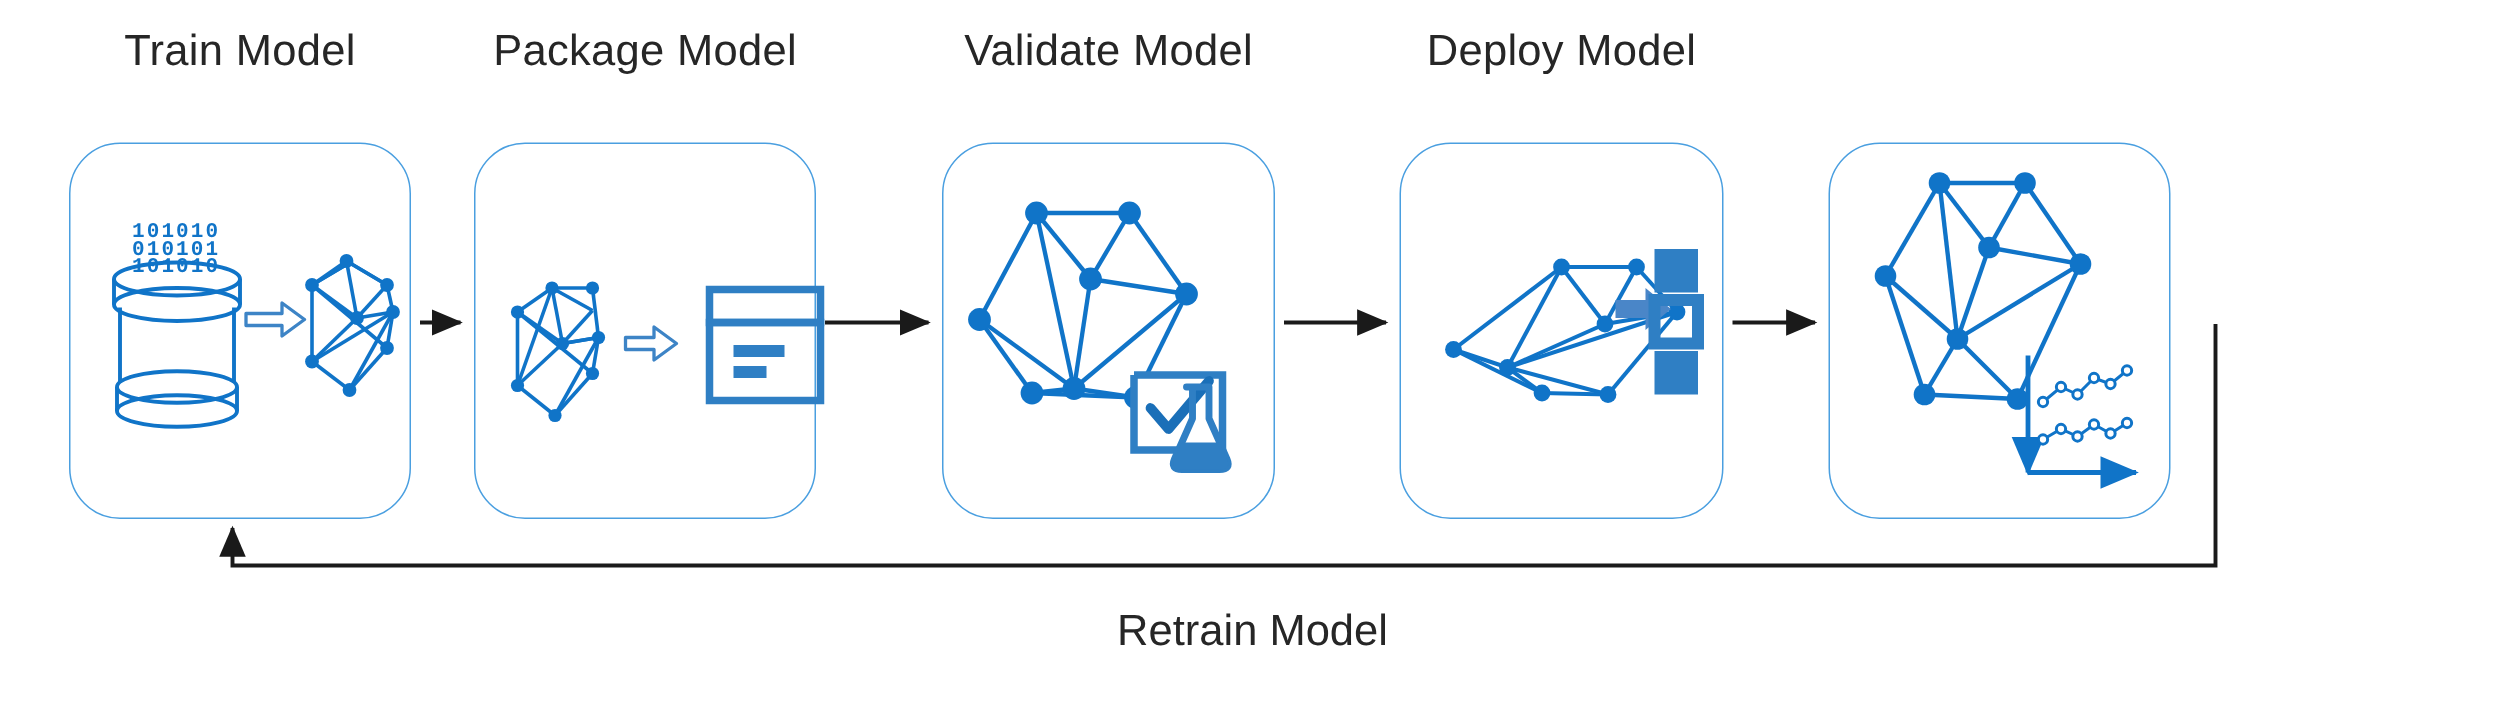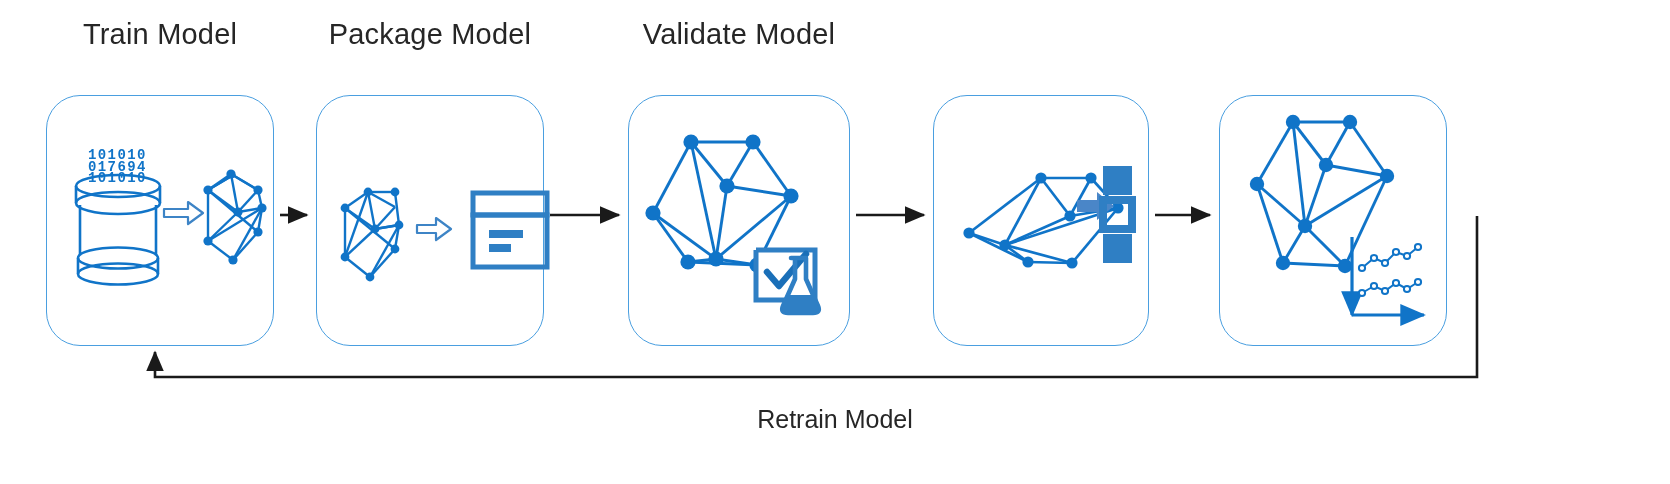--- a/index.html
+++ b/index.html
@@ -26,21 +26,21 @@
     border:1.6px solid #4a9fe0;
     border-radius:34px;
     background:#ffffff;
     box-sizing:border-box;
   }
   .retrain-label{
     position:absolute;
     width:1670px;
     top:405px;
     text-align:center;
-    font-size:25px;
+    font-size:29px;
     color:#262626;
     font-weight:400;
   }
   svg.layer{position:absolute;left:0;top:0;width:1670px;height:484px;overflow:visible;}
   .bin{
     position:absolute;
     font-family:"Liberation Mono", monospace;
     font-size:14px;
     font-weight:700;
     color:#1074c8;
@@ -51,31 +51,32 @@
 </style>
 </head>
 <body>
 
 <div id="stage">
 
   <div class="titles">
     <div class="title" id="t0" style="left: 46px; width: 228px;">Train Model</div>
     <div class="title" id="t1" style="left: 316px; width: 228px;">Package Model</div>
     <div class="title" id="t2" style="left: 628px; width: 222px;">Validate Model</div>
+    <div class="title" id="t3" style="left: 933px; width: 216px;">Deploy Model</div>
   </div>
 
   <div class="card" id="c0" style="left: 46px; top: 95px; width: 228px; height: 251px;"></div>
   <div class="card" id="c1" style="left: 316px; top: 95px; width: 228px; height: 251px;"></div>
   <div class="card" id="c2" style="left: 628px; top: 95px; width: 222px; height: 251px;"></div>
   <div class="card" id="c3" style="left: 933px; top: 95px; width: 216px; height: 251px;"></div>
   <div class="card" id="c4" style="left: 1219px; top: 95px; width: 228px; height: 251px;"></div>
 
   <div class="bin" id="binbox" style="left: 88px; top: 150px;">
       <div>101010</div>
-      <div>017694</div>
+      <div>010101</div>
       <div>101010</div>
     </div>
 
   <svg class="layer" viewBox="0 0 1670 484">
     <defs>
       <marker id="blkarrow" markerWidth="9" markerHeight="9" refX="7.4" refY="3.4" orient="auto" markerUnits="strokeWidth">
         <path d="M0,0 L8,3.4 L0,6.8 z" fill="#1a1a1a"></path>
       </marker>
       <marker id="bluearrow" markerWidth="9" markerHeight="9" refX="7.4" refY="3.4" orient="auto" markerUnits="strokeWidth">
         <path d="M0,0 L8,3.4 L0,6.8 z" fill="#1074c8"></path>

